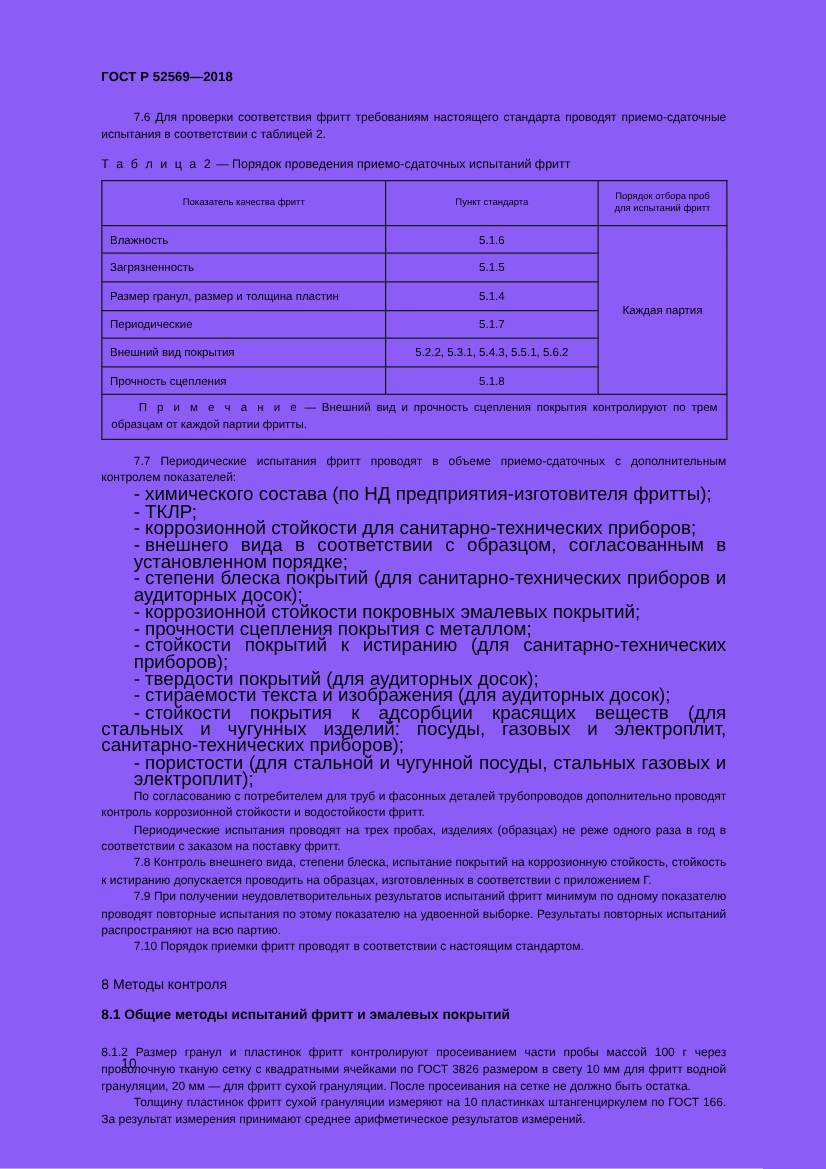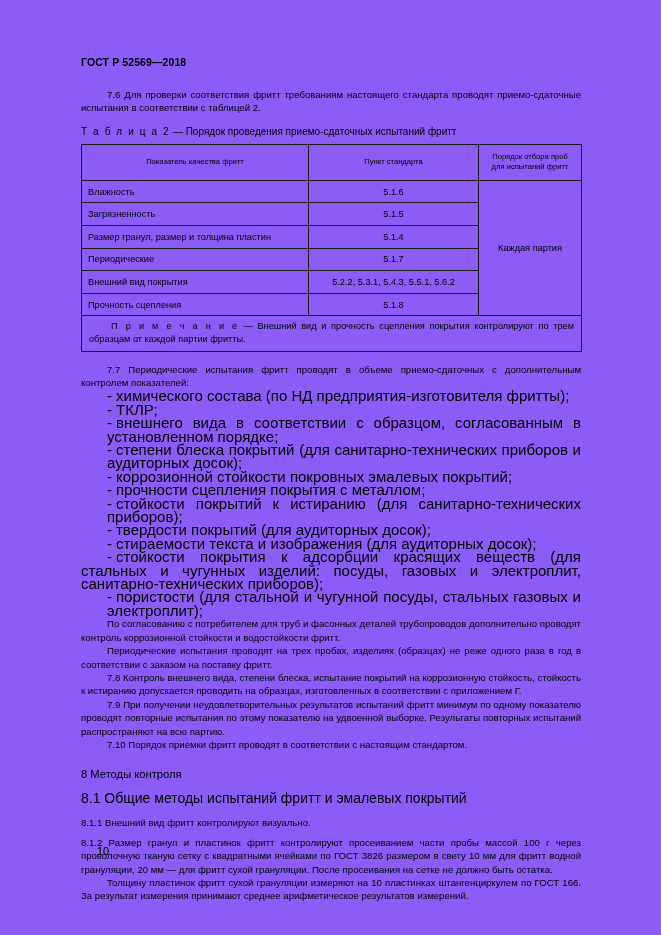--- a/index.html
+++ b/index.html
@@ -62,22 +62,22 @@
   .gap-l { height: 16px; }
 
   
   h2.sec {
     font-size: 11.2px;
     font-weight: normal;
     margin: 0;
     line-height: 14px;
   }
   h3.subsec {
-    font-size: 14px;
-    font-weight: normal;
+    font-size: 11px;
+    font-weight: bold;
     margin: 0;
     line-height: 13px;
   }
 
   
   .table-caption {
     font-size: 10px;
     line-height: 12px;
     margin: 0;
   }
@@ -219,20 +219,23 @@
 
     <p class="para">7.7 Периодические испытания фритт проводят в объеме приемо-сдаточных с дополнительным контролем показателей:</p>
 
     <p class="bullet">
       <span class="dash">-</span><span>химического состава (по НД предприятия-изготовителя фритты);</span>
     </p>
     <p class="bullet">
       <span class="dash">-</span><span>ТКЛР;</span>
     </p>
     <p class="bullet">
+      <span class="dash">-</span><span>коррозионной стойкости для санитарно-технических приборов;</span>
+    </p>
+    <p class="bullet">
       <span class="dash">-</span><span>внешнего вида в соответствии с образцом, согласованным в установленном порядке;</span>
     </p>
     <p class="bullet">
       <span class="dash">-</span><span>степени блеска покрытий (для санитарно-технических приборов и аудиторных досок);</span>
     </p>
     <p class="bullet">
       <span class="dash">-</span><span>коррозионной стойкости покровных эмалевых покрытий;</span>
     </p>
     <p class="bullet">
       <span class="dash">-</span><span>прочности сцепления покрытия с металлом;</span>
@@ -266,21 +269,20 @@
     <div class="gap-l"></div>
 
     <h2 class="sec">8 Методы контроля</h2>
 
     <div class="gap-m"></div>
 
     <h3 class="subsec">8.1 Общие методы испытаний фритт и эмалевых покрытий</h3>
 
     <div class="gap-m"></div>
 
-    <p class="para no-indent">8.1.1 Внешний вид фритт контролируют визуально.</p>
 
     <div class="gap-s"></div>
 
     <p class="para no-indent">8.1.2 Размер гранул и пластинок фритт контролируют просеиванием части пробы массой 100 г через проволочную тканую сетку с квадратными ячейками по ГОСТ 3826 размером в свету 10 мм для фритт водной грануляции, 20 мм — для фритт сухой грануляции. После просеивания на сетке не долж­но быть остатка.</p>
 
     <p class="para">Толщину пластинок фритт сухой грануляции измеряют на 10 пластинках штангенциркулем по ГОСТ 166. За результат измерения принимают среднее арифметическое результатов измерений.</p>
 
   </div>
 
   <div class="page-number">10</div>

